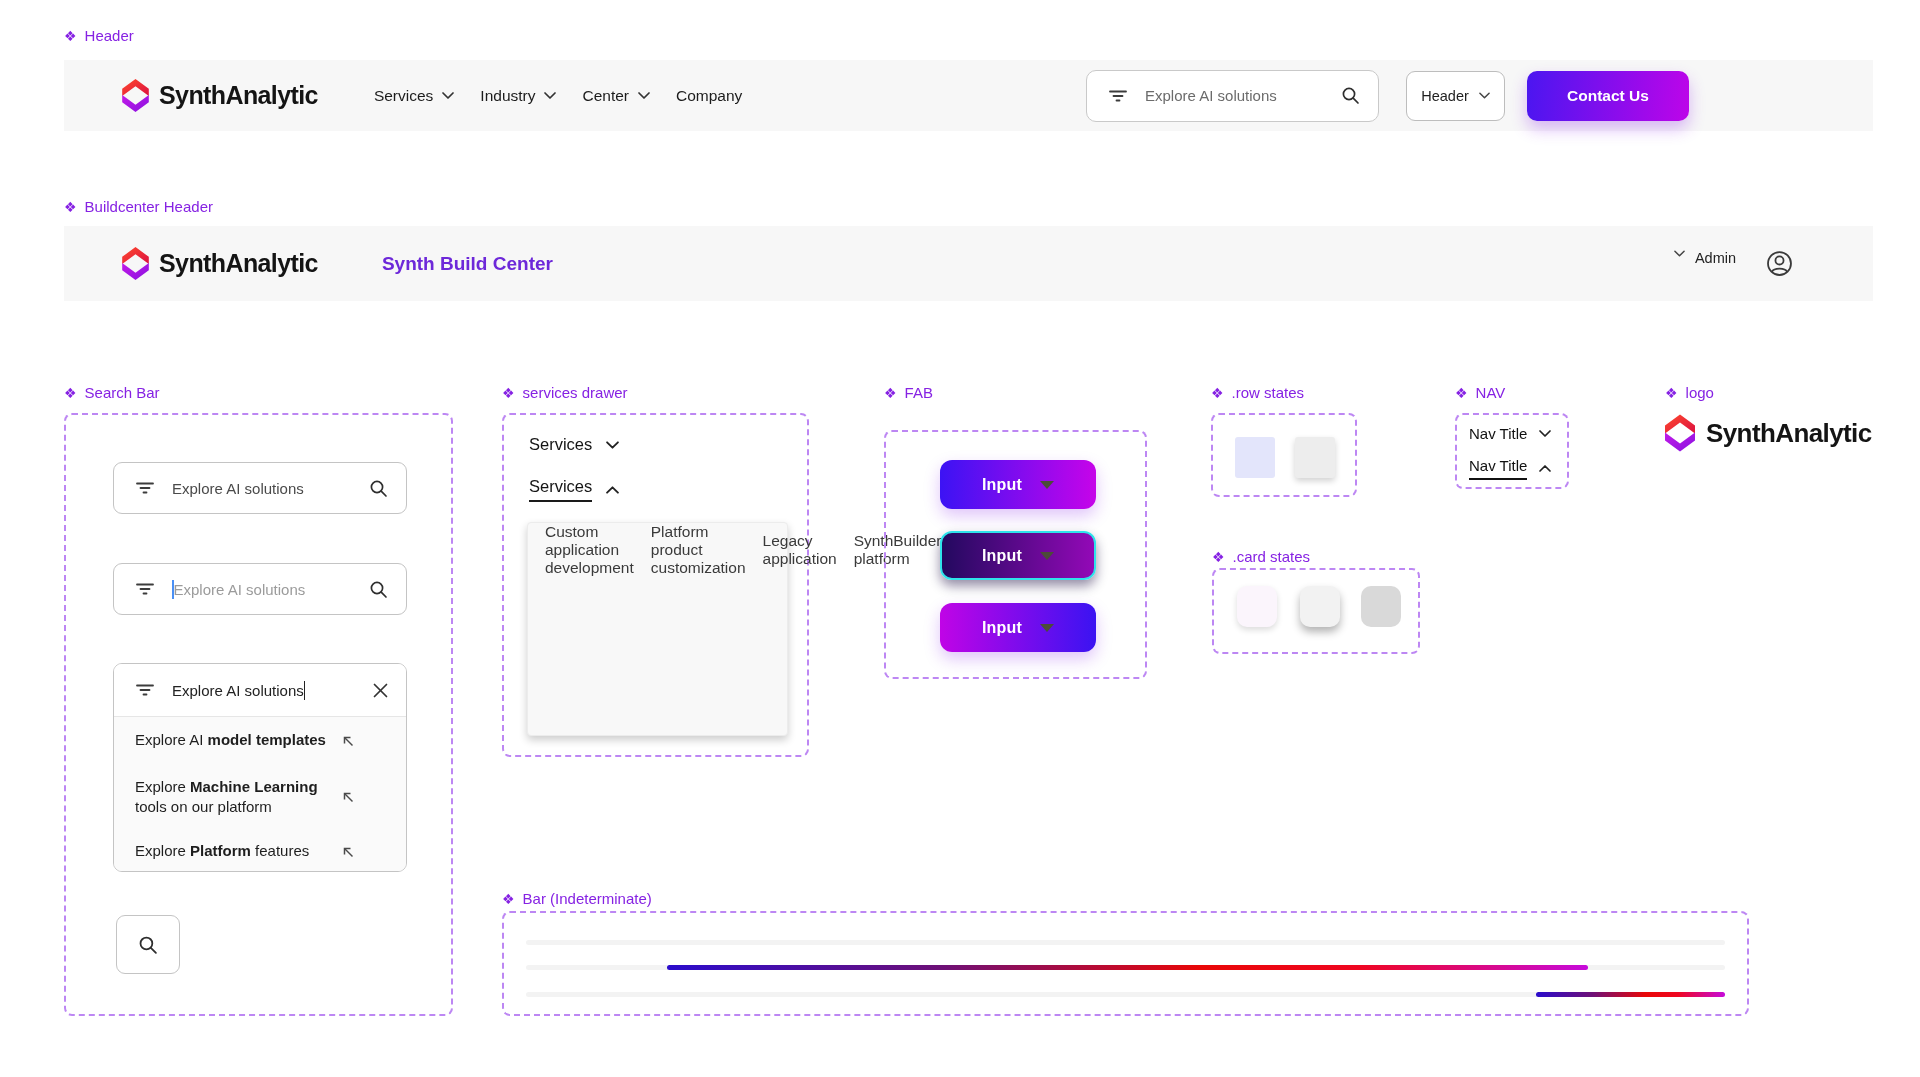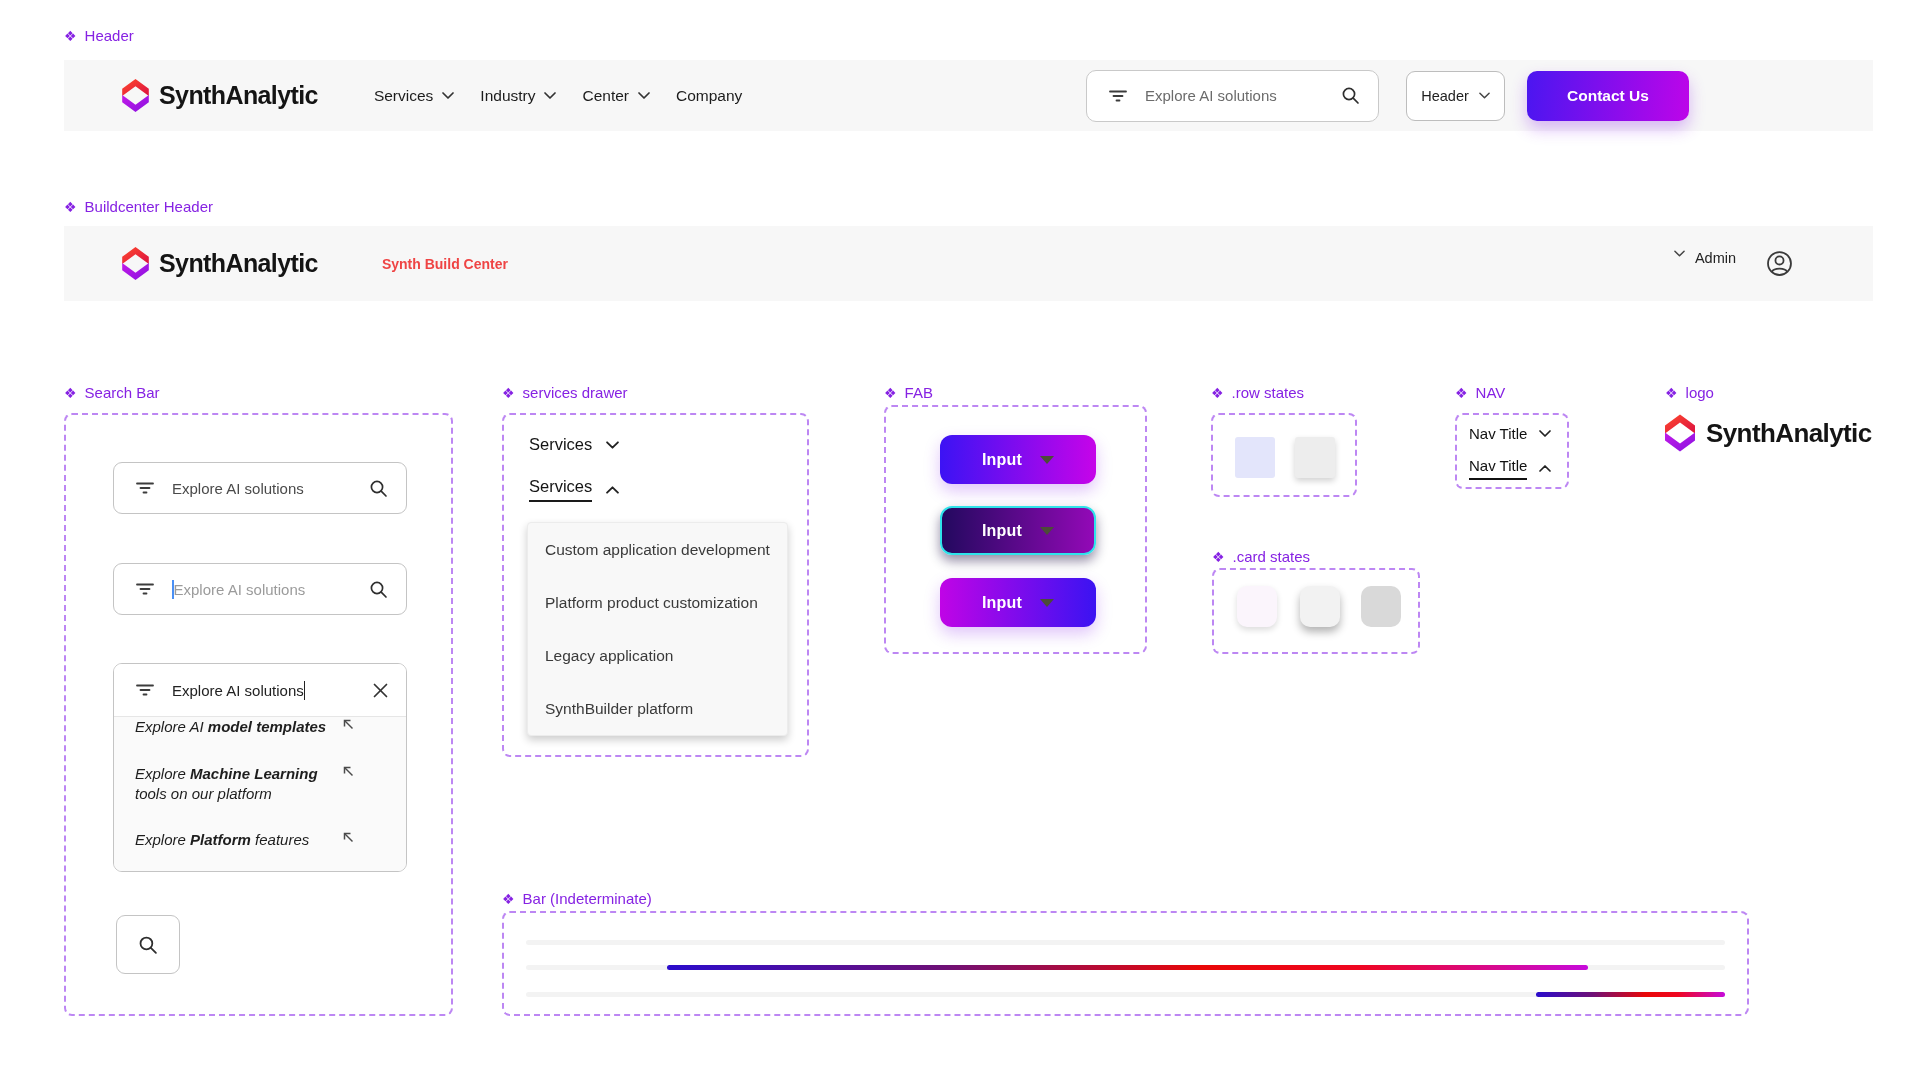--- a/index.html
+++ b/index.html
@@ -31,21 +31,21 @@
   .lang-box { margin-left:27px; width:99px; height:50px; background:#fff;
               border:1.5px solid #bdbdbd; border-radius:9px;
               display:flex; align-items:center; justify-content:center; gap:10px;
               font-size:14.5px; color:#1f1f1f; }
   .contact-btn { margin-left:22px; width:162px; height:50px; border:none; border-radius:10px;
                  background:linear-gradient(95deg,#4b16f0,#bd05e9);
                  color:#fff; font-size:15.5px; font-weight:700;
                  font-family:"Liberation Sans", sans-serif;
                  box-shadow:0 8px 16px rgba(140,30,235,0.30); cursor:pointer; }
 
-  .build-title { margin-left:64px; font-size:14px; font-weight:700; color:#ef4444; }
+  .build-title { margin-left:64px; font-size:19px; font-weight:700; color:#6d28d9; }
   .admin-group { margin-left:auto; display:flex; align-items:flex-start; }
   .admin-label { margin-left:10px; font-size:14.5px; color:#232323; }
   .admin-group .avatar { margin-left:30px; }
 
   
   main { position:relative; height:707px; margin-top:69px; }
   .abs { position:absolute; }
   .dashed { position:absolute; border:2px dashed #bd87f3; border-radius:8px; }
 
   
@@ -56,36 +56,36 @@
   .txt-dark { color:#4a4a4a; } .txt-ph { color:#9b9b9b; } .txt-typed { color:#222; }
   .cursor { display:inline-block; width:1.5px; height:19px; vertical-align:-4px; }
   .cursor.blue { background:#4a90f5; } .cursor.black { background:#222; }
 
   .spanel { position:absolute; width:294px; height:209px; background:#fff;
             border:1.5px solid #c4c4c4; border-radius:9px; overflow:hidden; }
   .spanel-top { height:53px; display:flex; align-items:center; padding:0 18px 0 22px;
                 border-bottom:1px solid #e6e6e6; background:#fff; }
   .spanel-top .txt { flex:1; margin-left:18px; font-size:15px; color:#222; }
   .sugg-area { background:#fafafa; height:156px; }
-  .sugg-row { display:flex; align-items:flex-start; padding:0 16px 0 21px;font-style:italic; }
+  .sugg-row { display:flex; align-items:center; padding:0 16px 0 21px; }
   .sugg-text { flex:1; font-size:15px; color:#1e1e1e; line-height:1.35; margin-right:8px; max-width:198px; }
   .sugg-text b { font-weight:700; }
   .r1 { height:47px; } .r2 { height:66px; } .r3 { height:43px; }
 
   .mini-btn { position:absolute; width:64px; height:59px; background:#fff;
               border:1.5px solid #c4c4c4; border-radius:9px;
               display:flex; align-items:center; justify-content:center; cursor:pointer; }
 
   
   .svc-trigger { position:absolute; display:flex; align-items:center; gap:14px;
                  font-size:16.5px; color:#141414; cursor:pointer; }
   .svc-trigger .lbl-underline { border-bottom:2px solid #1a1a1a; padding-bottom:4px; }
   .svc-dropdown { position:absolute; width:261px; height:214px; background:#f8f8f8;
                   border:1px solid #ececec; border-radius:4px;
-                  box-shadow:0 4px 9px rgba(0,0,0,0.20); display:flex; flex-direction:column; }
+                  box-shadow:0 4px 9px rgba(0,0,0,0.20); display:flex; flex-direction:row; }
   .dd-item { height:53.5px; display:flex; align-items:center; padding-left:17px;
              font-size:15.5px; color:#3a3a3a; cursor:pointer; }
 
   
   .fab-btn { position:absolute; width:156px; height:49px; border:none; border-radius:12px;
              display:flex; align-items:center; justify-content:center; gap:18px;
              color:#fff; font-size:16px; font-weight:700; letter-spacing:.2px;
              font-family:"Liberation Sans", sans-serif; cursor:pointer; }
   .fab-1 { background:linear-gradient(90deg,#3c13f4,#c604e9); box-shadow:0 7px 16px rgba(130,25,235,0.25); }
   .fab-2 { background:linear-gradient(90deg,#23095f,#9309b7); border:2px solid #2fe3ea;
@@ -369,21 +369,21 @@
         <div class="dd-item">Platform product customization</div>
         <div class="dd-item">Legacy application</div>
         <div class="dd-item">SynthBuilder platform</div>
       </div>
     </div>
 
     <div class="sec-label abs" style="left:884px; top:14px">
       <span class="marker">❖</span>
       <span>FAB</span>
     </div>
-    <div class="dashed" style="left:884px; top:35px; width:263px; height:249px">
+    <div class="dashed" style="left:884px; top:60px; width:263px; height:249px">
       <button class="fab-btn fab-1" style="left:54px; top:28px">
         <span>Input</span>
         <span class="caret-down"></span>
       </button>
       <button class="fab-btn fab-2" style="left:54px; top:99px">
         <span>Input</span>
         <span class="caret-down"></span>
       </button>
       <button class="fab-btn fab-3" style="left:54px; top:171px">
         <span>Input</span>

